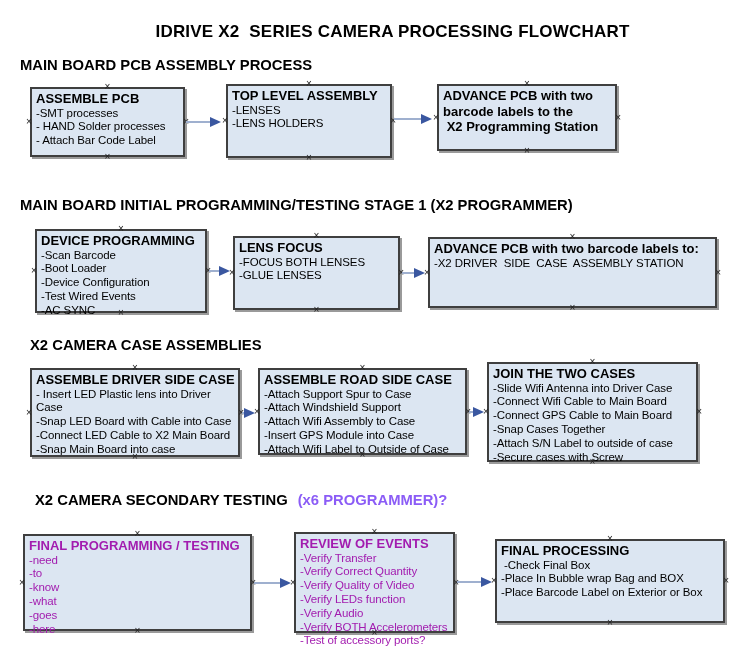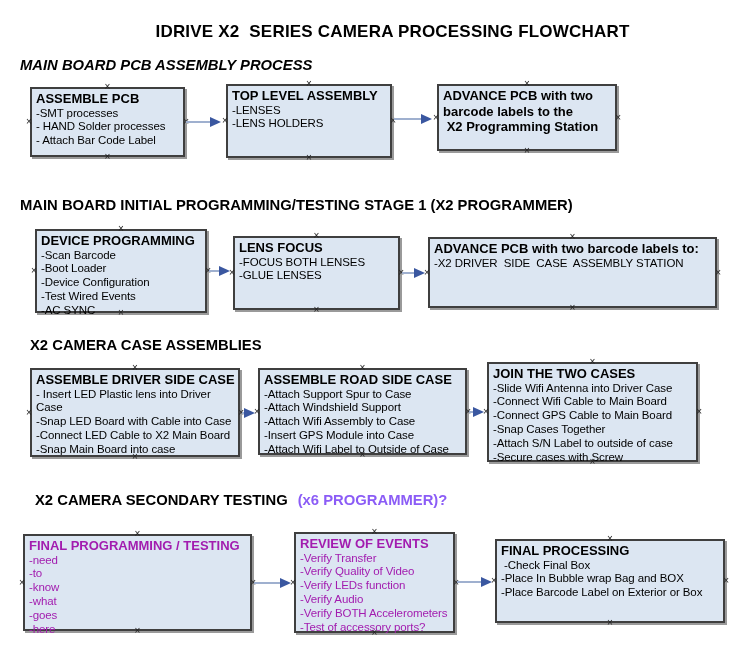--- a/index.html
+++ b/index.html
@@ -42,21 +42,21 @@
     border-top:5px solid transparent; border-bottom:5px solid transparent;
   }
 </style>
 </head>
 <body>
 
 <div id="canvas">
 
   <div class="main-title">IDRIVE X2  SERIES CAMERA PROCESSING FLOWCHART</div>
 
-  <div class="section-header" style="left:20px;top:57px;font-style:italic;">MAIN BOARD PCB ASSEMBLY PROCESS</div>
+  <div class="section-header" style="left:20px;top:57px;">MAIN BOARD PCB ASSEMBLY PROCESS</div>
 
   <div class="box" style="left:30px;top:87px;width:155px;height:70px;">
     <div class="box-title">ASSEMBLE PCB</div>
     <div class="box-items">
         <div class="box-item">-SMT processes</div>
         <div class="box-item">- HAND Solder processes</div>
         <div class="box-item">- Attach Bar Code Label</div>
       </div>
   <span class="cp cp-top">×</span>
       <span class="cp cp-bottom">×</span>
@@ -189,20 +189,21 @@
   <span class="cp cp-top">×</span>
       <span class="cp cp-bottom">×</span>
       <span class="cp cp-left">×</span>
       <span class="cp cp-right">×</span>
     </div>
   <div class="arrow" style="left:254px;top:582px;width:34px;"></div>
   <div class="box red" style="left:294px;top:532px;width:161px;height:101px;">
     <div class="box-title">REVIEW OF EVENTS</div>
     <div class="box-items">
         <div class="box-item">-Verify Transfer</div>
+        <div class="box-item">-Verify Correct Quantity</div>
         <div class="box-item">-Verify Quality of Video</div>
         <div class="box-item">-Verify LEDs function</div>
         <div class="box-item">-Verify Audio</div>
         <div class="box-item">-Verify BOTH Accelerometers</div>
         <div class="box-item">-Test of accessory ports?</div>
       </div>
   <span class="cp cp-top">×</span>
       <span class="cp cp-bottom">×</span>
       <span class="cp cp-left">×</span>
       <span class="cp cp-right">×</span>

